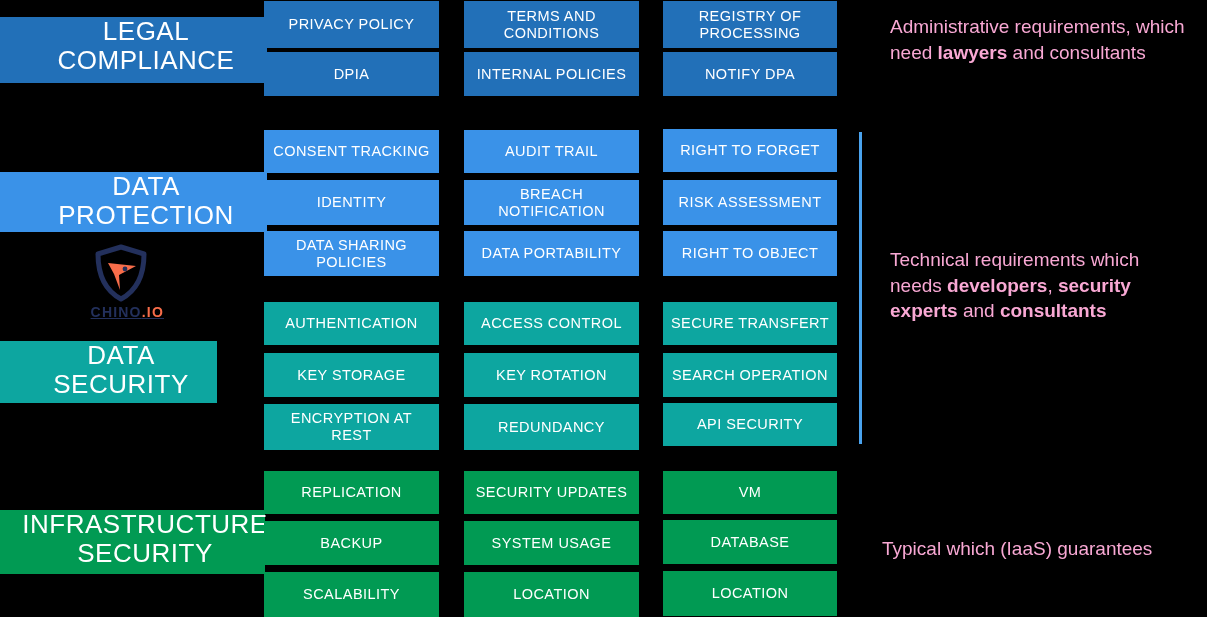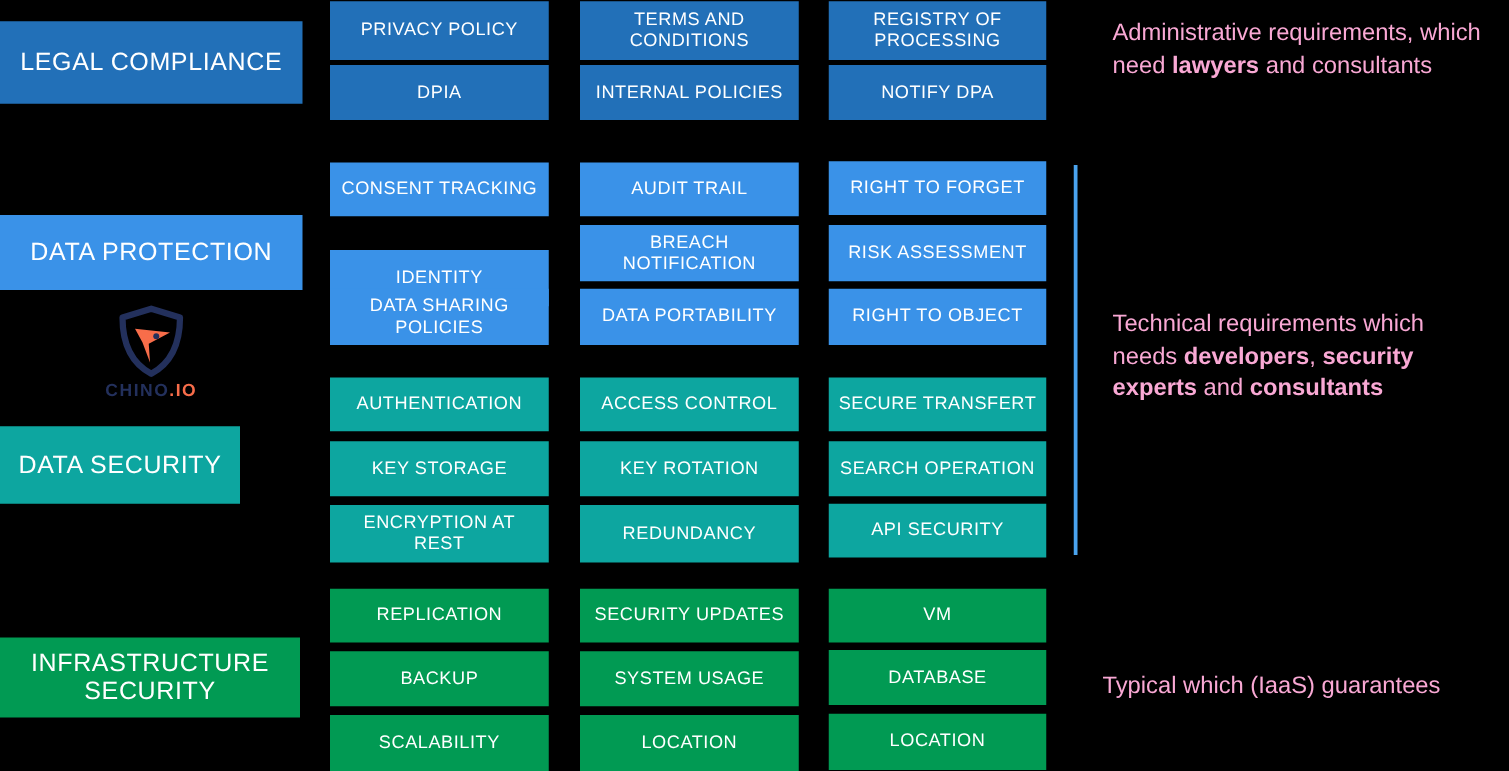--- a/index.html
+++ b/index.html
@@ -5,24 +5,24 @@
   html,body{margin:0;padding:0;background:#000;}
   body{
     width:1207px;height:617px;position:relative;overflow:hidden;
     font-family:"Liberation Sans","DejaVu Sans",sans-serif;
   }
   .canvas{position:absolute;inset:0;width:1207px;height:617px;}
 
   
   .cat-label{
     position:absolute;left:0;
-    display:flex;align-items:center;justify-content:center;
+    display:flex;align-items:flex-start;justify-content:center;
     color:#fff;text-align:center;
     letter-spacing:.5px;line-height:1.12;
-    font-size:20px;font-weight:400;
+    font-size:26px;font-weight:400;padding-left:25px;
   }
   .cat-legal{top:17px;width:242px;height:66px;background:#2270b8;}
   .cat-dataprot{top:172px;width:242px;height:60px;background:#3a92e8;}
   .cat-datasec{top:341px;width:192px;height:62px;background:#0da6a0;}
   .cat-infra{top:510px;width:240px;height:64px;background:#019a53;}
 
   
   .item{
     position:absolute;
     display:flex;align-items:center;justify-content:center;
@@ -32,22 +32,22 @@
   }
   .c-legal{background:#2270b8;}
   .c-dataprot{background:#3a92e8;}
   .c-datasec{background:#0da6a0;}
   .c-infra{background:#019a53;}
 
   
   .logo{position:absolute;left:78px;top:244px;width:86px;height:86px;}
   .logo-shield{position:absolute;left:16px;top:0;width:54px;height:58px;}
   .logo-word{
-    position:absolute;left:0;top:60px;width:86px;text-align:center;
-    font-size:14px;font-weight:700;letter-spacing:1.2px;color:#23305c;
+    position:absolute;left:0;top:60px;width:86px;text-align:right;
+    font-size:14px;font-weight:700;letter-spacing:1.2px;color:#23305c;text-decoration:underline;
   }
   .logo-word .io{color:#f86d4a;}
 
   
   .note{
     position:absolute;color:#f9a8d4;
     font-size:19px;line-height:1.35;font-weight:400;
   }
   .note b{font-weight:700;}
   .note-admin{left:890px;top:14px;width:300px;}
@@ -110,21 +110,21 @@
   <div class="item c-dataprot" style="left:264px;top:130px;width:175px;height:43px;">
     <span>CONSENT TRACKING</span>
     </div>
   <div class="item c-dataprot" style="left:464px;top:130px;width:175px;height:43px;">
     <span>AUDIT TRAIL</span>
     </div>
   <div class="item c-dataprot" style="left:663px;top:129px;width:174px;height:43px;">
     <span>RIGHT TO FORGET</span>
     </div>
 
-  <div class="item c-dataprot" style="left:264px;top:180px;width:175px;height:45px;margin-top:20px;">
+  <div class="item c-dataprot" style="left:264px;top:180px;width:175px;height:45px;">
     <span>IDENTITY</span>
     </div>
   <div class="item c-dataprot" style="left:464px;top:180px;width:175px;height:45px;">
     <span>BREACH NOTIFICATION</span>
     </div>
   <div class="item c-dataprot" style="left:663px;top:180px;width:174px;height:45px;">
     <span>RISK ASSESSMENT</span>
     </div>
 
   <div class="item c-dataprot" style="left:264px;top:231px;width:175px;height:45px;">

